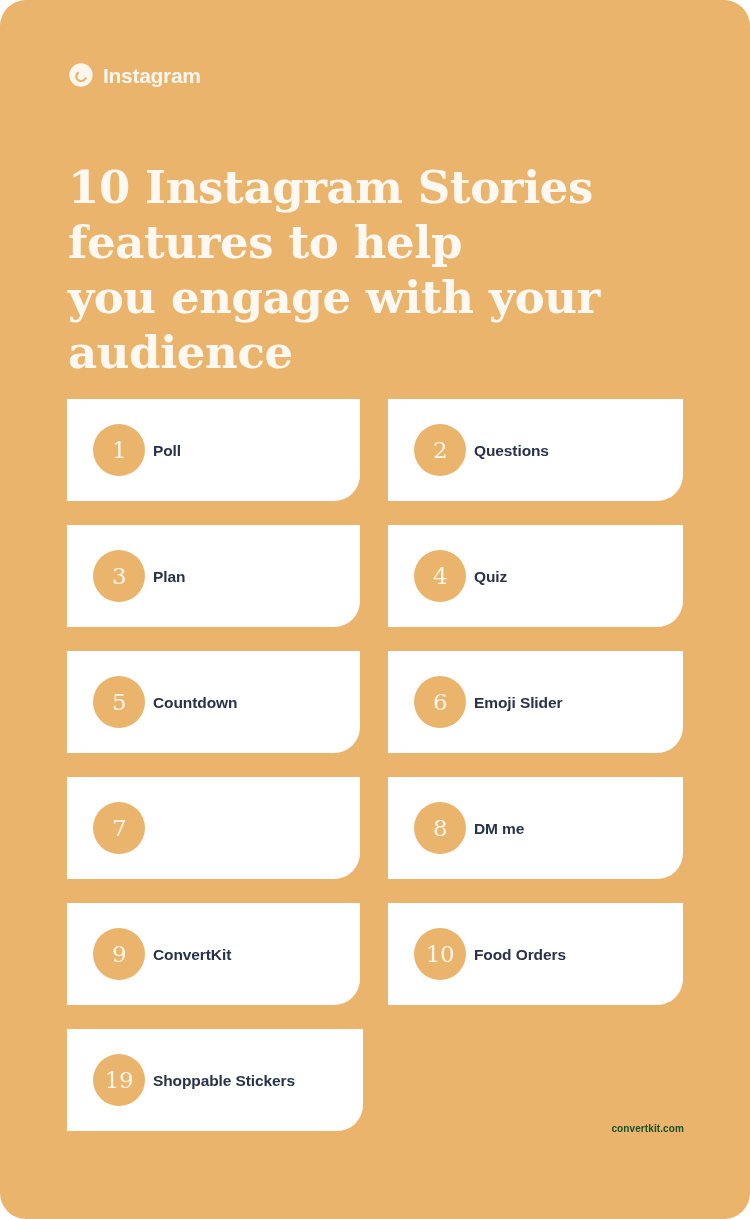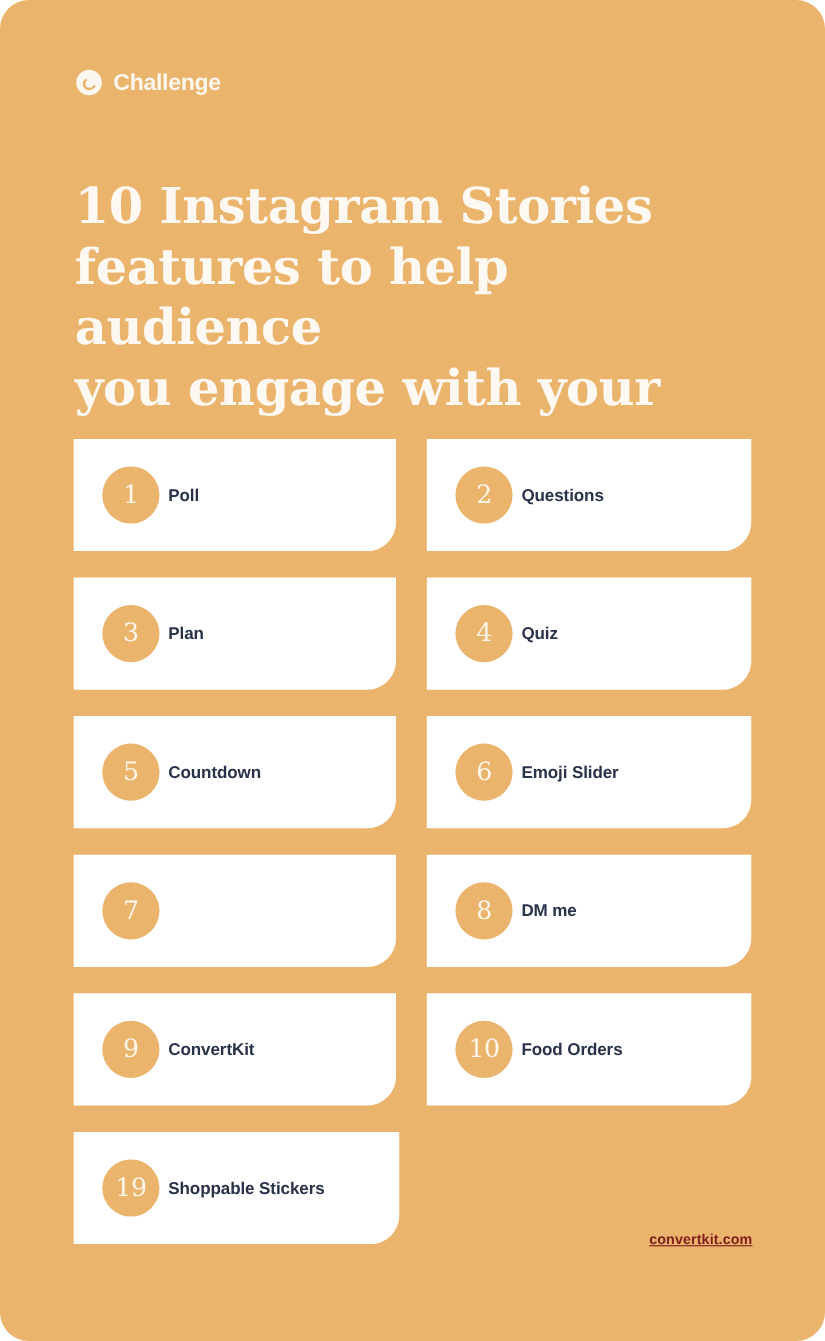--- a/index.html
+++ b/index.html
@@ -119,45 +119,44 @@
     letter-spacing: -0.1px;
   }
   .card-label .lbl-line { display: block; }
 
   
   .footer-url {
     position: absolute;
     right: 66px;
     bottom: 85px;
     font-family: "Liberation Sans", sans-serif;
-    font-size: 13px;
-    font-weight: bold;
-    color: #7f1d1d;
+    font-size: 10px;
+    font-weight: bold;
+    color: #14532d;
     letter-spacing: 0.1px;
-    text-decoration: underline;
   }
 </style>
 </head>
 <body>
 
 <div id="poster">
 
   <div class="brand">
     <svg class="brand-mark" viewBox="0 0 32 32">
       <path fill="#fbf6ee" d="M16 1.6C8.05 1.6 1.6 8.05 1.6 16S8.05 30.4 16 30.4 30.4 23.95 30.4 16 23.95 1.6 16 1.6zm6.6 19.2c-1.2 2.25-3.6 3.75-6.45 3.75-4.05 0-7.2-2.95-7.2-6.85 0-2.05.85-3.9 2.3-5.25.55-.5 1.4-.5 1.95.02.55.52.55 1.38.02 1.9-.95.88-1.5 2.06-1.5 3.33 0 2.45 1.98 4.3 4.43 4.3 1.85 0 3.4-.95 4.18-2.4.4-.74 1.3-1 2.02-.6.72.4.99 1.32.59 2.05z"></path>
       <path fill="#fbf6ee" d="M21.2 8.35c-.62-.42-1.46-.25-1.87.37-.42.62-.25 1.46.37 1.87 1.12.75 1.87 1.87 2.1 3.14.13.73.82 1.22 1.55 1.09.73-.13 1.22-.82 1.09-1.55-.35-1.97-1.5-3.7-3.24-4.92z"></path>
     </svg>
-    <div class="brand-name">Challenge</div>
+    <div class="brand-name">Instagram</div>
   </div>
 
   <h1 class="headline">
     <span class="hl-line">10 Instagram Stories</span>
     <span class="hl-line">features to help</span>
+    <span class="hl-line">you engage with your</span>
     <span class="hl-line">audience</span>
-    <span class="hl-line">you engage with your</span>
   </h1>
 
   <div class="grid">
 
     <div class="row">
       <div class="card col-left">
         <div class="num-badge">1</div>
         <div class="card-label">
           <span class="lbl-line">Poll</span>
         </div>

